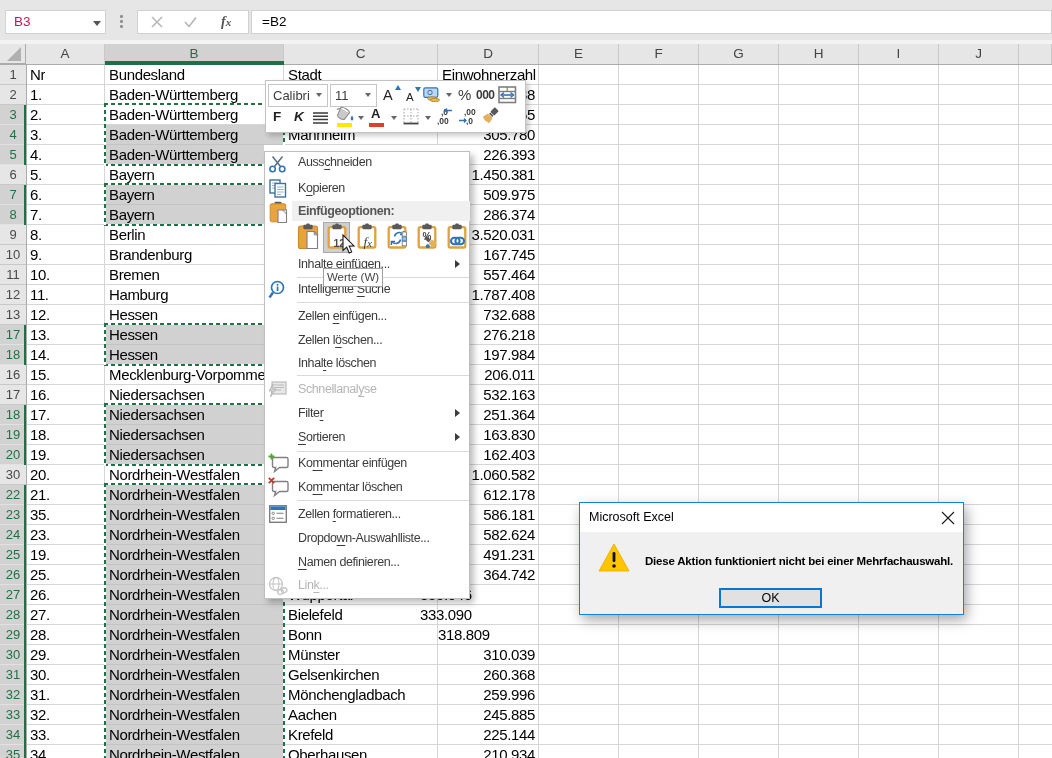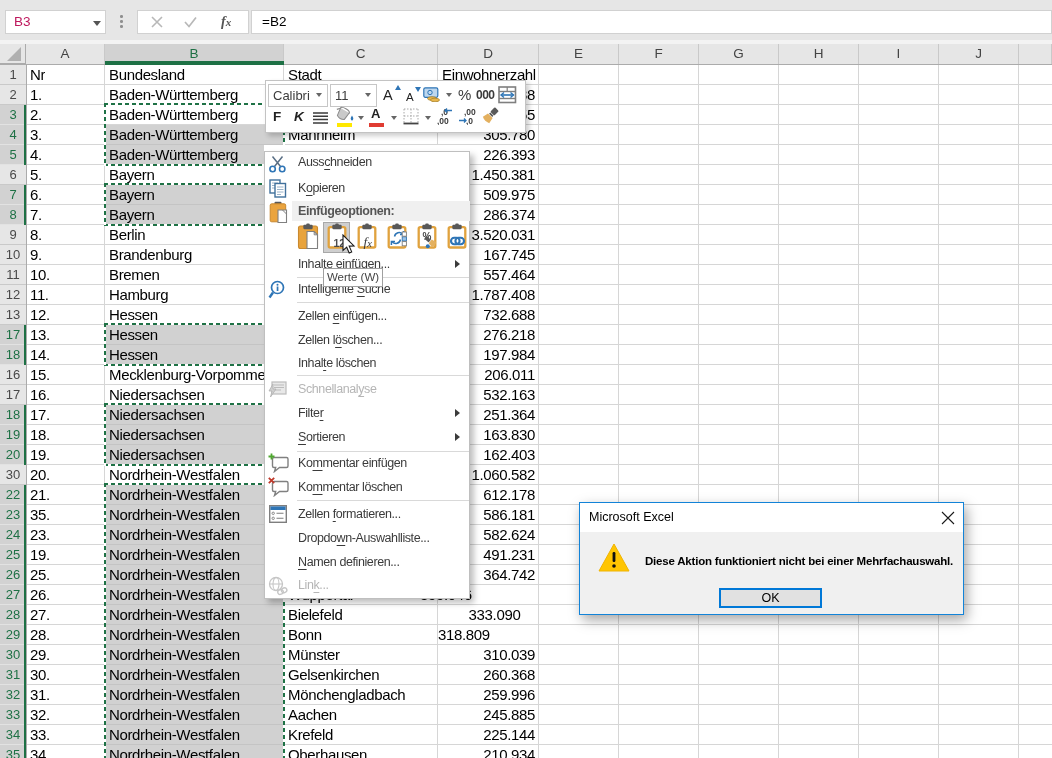--- a/index.html
+++ b/index.html
@@ -265,21 +265,21 @@
 <div class="ab cell" style="left:109px;top:565px;width:175px;z-index:4">Nordrhein-Westfalen</div>
 <div class="ab cell" style="left:288px;top:565px;width:149px;z-index:4">Bochum</div>
 <div class="ab cell" style="left:438px;top:565px;width:97px;text-align:right;z-index:4">364.742</div>
 <div class="ab cell" style="left:30px;top:585px;z-index:4">26.</div>
 <div class="ab cell" style="left:109px;top:585px;width:175px;z-index:4">Nordrhein-Westfalen</div>
 <div class="ab cell" style="left:288px;top:585px;width:149px;z-index:4">Wuppertal</div>
 <div class="ab cell" style="left:420px;top:585px;width:97px;text-align:left;z-index:4">350.046</div>
 <div class="ab cell" style="left:30px;top:605px;z-index:4">27.</div>
 <div class="ab cell" style="left:109px;top:605px;width:175px;z-index:4">Nordrhein-Westfalen</div>
 <div class="ab cell" style="left:288px;top:605px;width:149px;z-index:4">Bielefeld</div>
-<div class="ab cell" style="left:446px;top:605px;width:97px;text-align:center;z-index:4">333.090</div>
+<div class="ab cell" style="left:420px;top:605px;width:97px;text-align:left;z-index:4">333.090</div>
 <div class="ab cell" style="left:30px;top:625px;z-index:4">28.</div>
 <div class="ab cell" style="left:109px;top:625px;width:175px;z-index:4">Nordrhein-Westfalen</div>
 <div class="ab cell" style="left:288px;top:625px;width:149px;z-index:4">Bonn</div>
 <div class="ab cell" style="left:438px;top:625px;width:97px;z-index:4">318.809</div>
 <div class="ab cell" style="left:30px;top:645px;z-index:4">29.</div>
 <div class="ab cell" style="left:109px;top:645px;width:175px;z-index:4">Nordrhein-Westfalen</div>
 <div class="ab cell" style="left:288px;top:645px;width:149px;z-index:4">Münster</div>
 <div class="ab cell" style="left:438px;top:645px;width:97px;text-align:right;z-index:4">310.039</div>
 <div class="ab cell" style="left:30px;top:665px;z-index:4">30.</div>
 <div class="ab cell" style="left:109px;top:665px;width:175px;z-index:4">Nordrhein-Westfalen</div>

